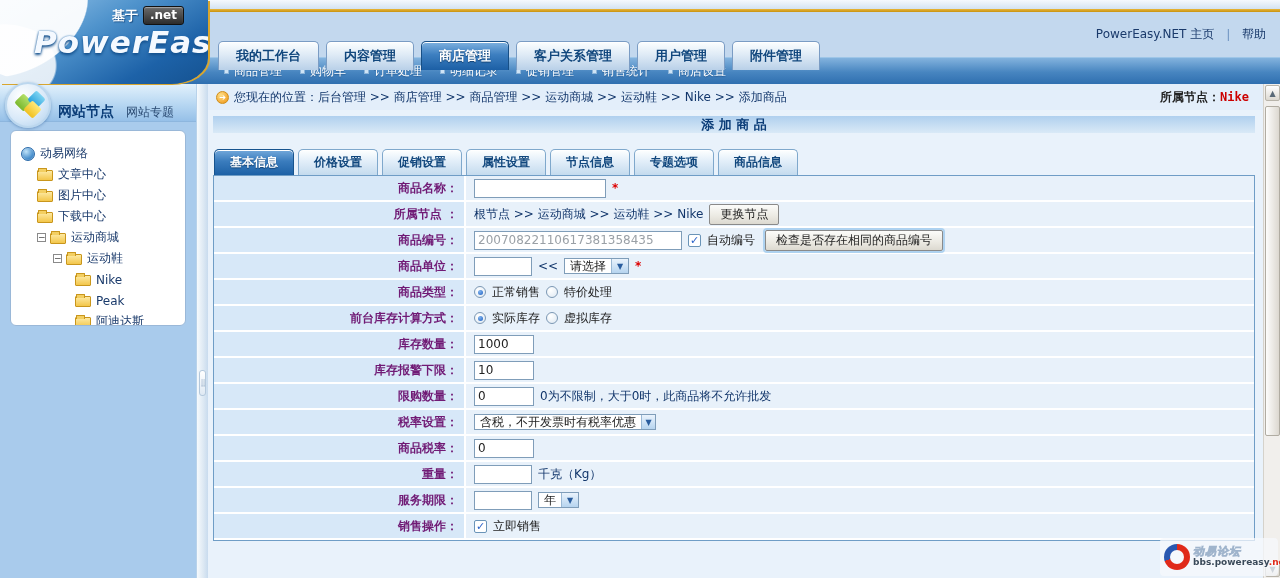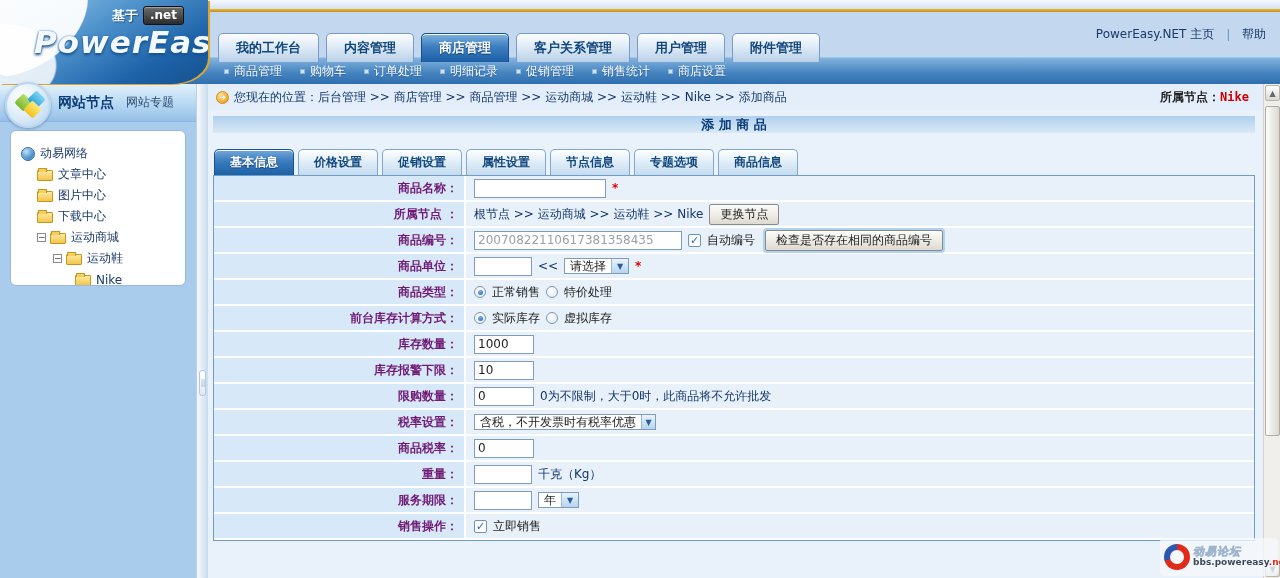--- a/index.html
+++ b/index.html
@@ -26,21 +26,21 @@
   .based-text { color:#fff; font-weight:bold; font-size:13px; text-shadow:1px 1px 1px #1b4f86; }
   .net-badge { background:linear-gradient(#6b6b6b,#2c2c2c); color:#fff; font-weight:bold;
       font-size:12px; padding:1px 6px 2px; border-radius:3px; border:1px solid #111;
       box-shadow:0 1px 1px rgba(255,255,255,.4) inset; }
   .brand { position:absolute; left:34px; top:24px; z-index:6; font-style:italic; font-weight:bold;
       font-size:31px; letter-spacing:1px; color:#f4f9ff;
       text-shadow:0 2px 3px #14508c, 0 0 2px #2f76b8; }
   .top-links { position:absolute; right:14px; top:26px; z-index:4; font-size:12px; color:#1a3a6b; }
   .top-links a { color:#1a3a6b; text-decoration:none; }
   .top-links .sep { margin:0 8px; color:#4f7ab0; }
-  .main-tabs { position:absolute; left:218px; bottom:22px; display:flex; gap:7px; z-index:4;text-align:center; }
+  .main-tabs { position:absolute; left:218px; bottom:14px; display:flex; gap:7px; z-index:4;text-align:center; }
   .mtab { height:29px; display:flex; align-items:center; padding:0 17px; font-size:13px; font-weight:bold;
       color:#11477d; background:linear-gradient(#fcfeff,#dfebf6 45%,#b9d0e8);
       border:1px solid #7a9cc4; border-bottom:none; border-radius:5px 5px 0 0;
       box-shadow:0 1px 0 #fff inset; cursor:pointer; }
   .mtab.active { color:#ffffff; background:linear-gradient(#7fb2e0,#3d7fc0 45%,#1c5fa5);
       border-color:#174f86; text-shadow:0 1px 1px #123f6e; }
   .submenu-bar { position:absolute; left:0; right:0; bottom:0; height:27px; z-index:3;
       background:linear-gradient(#83b3de,#4785c0 55%,#2f6fb0); display:flex; align-items:center;
       padding-left:224px; gap:18px; border-top:1px solid #9ec6e8;margin-top:47px; }
   .sub-item { color:#ffffff; font-size:12px; display:flex; align-items:center; gap:5px; cursor:pointer;
@@ -54,25 +54,25 @@
   .sidebar { position:relative; width:196px; height:100%; background:#a9cbec; flex:none; }
   .side-header { position:relative; height:38px;
       background:linear-gradient(#e2f1fc,#b7d7f2 55%,#96c0e8); border-bottom:1px solid #8db6de; }
   .cube-badge { position:absolute; left:5px; top:-2px; width:46px; height:46px; border-radius:50%;
       background:radial-gradient(circle at 35% 30%,#ffffff,#d7e8f8 60%,#aecfec);
       border:2px solid #bcd7ee; box-shadow:0 1px 3px rgba(30,80,140,.4); z-index:7; }
   .cube { position:absolute; width:13px; height:13px; transform:rotate(45deg); border-radius:2px; }
   .cube.g { left:10px; top:12px; background:linear-gradient(#b5e06a,#7ab82e); }
   .cube.y { left:19px; top:19px; background:linear-gradient(#ffe97a,#f0c020); }
   .cube.b { left:23px; top:9px; background:linear-gradient(#7fd4f2,#28a0dc); }
-  .side-tabs { position:absolute; left:58px; top:0; height:100%; display:flex; align-items:center; gap:12px; }
+  .side-tabs { position:absolute; left:58px; top:0; height:100%; display:flex; align-items:flex-end; gap:12px; }
   .side-tab-active { font-size:14px; font-weight:bold; color:#0b3d78; cursor:pointer; }
   .side-tab { font-size:12px; color:#2a4a72; cursor:pointer; }
   .tree-box { margin:8px 10px 0 10px; background:#ffffff; border:1px solid #9ab8d8; border-radius:6px;
-      height:156px; padding:12px 8px 6px 8px; overflow:hidden; }
+      height:196px; padding:12px 8px 6px 8px; overflow:hidden; }
   .tree-row { display:flex; align-items:center; height:21px; cursor:pointer; white-space:nowrap; }
   .tree-label { margin-left:5px; color:#1a3a6b; font-size:12px; }
   .lvl0 { padding-left:2px; } .lvl1 { padding-left:18px; } .lvl2 { padding-left:34px; } .lvl3 { padding-left:56px; }
   .toggle { width:9px; height:9px; border:1px solid #8a8a8a; background:#fff; color:#444;
       font-size:9px; line-height:7px; text-align:center; margin-right:4px; flex:none; }
   .icon-folder { position:relative; width:16px; height:11px; flex:none; margin-top:2px;
       background:linear-gradient(#fde9a2,#f3c64a); border:1px solid #c9961c; border-radius:1px; }
   .icon-folder::before { content:""; position:absolute; left:0; top:-3px; width:7px; height:3px;
       background:#f3cf62; border:1px solid #c9961c; border-bottom:none; border-radius:1px 1px 0 0; }
   .icon-site { width:14px; height:14px; border-radius:50%; flex:none;

